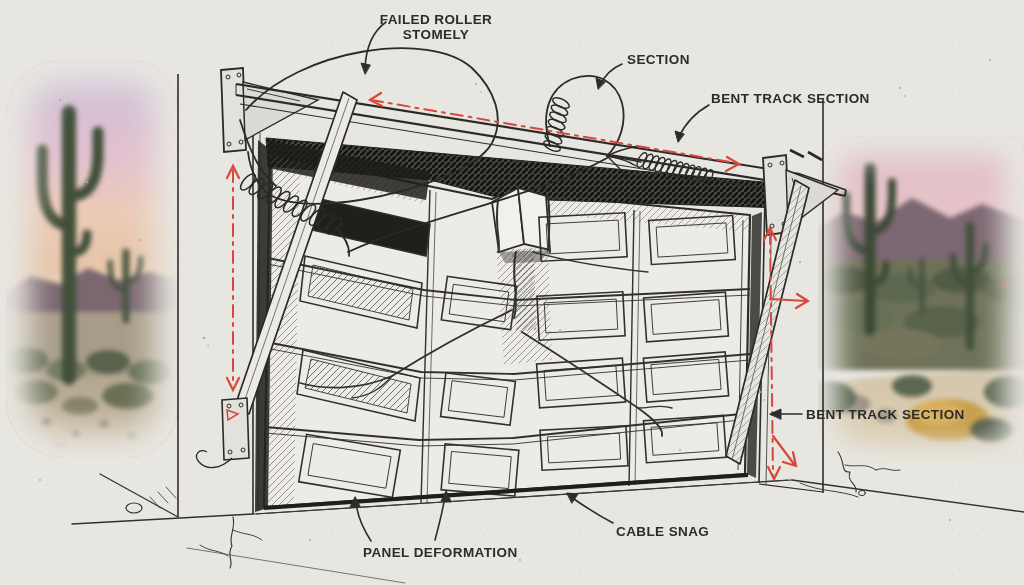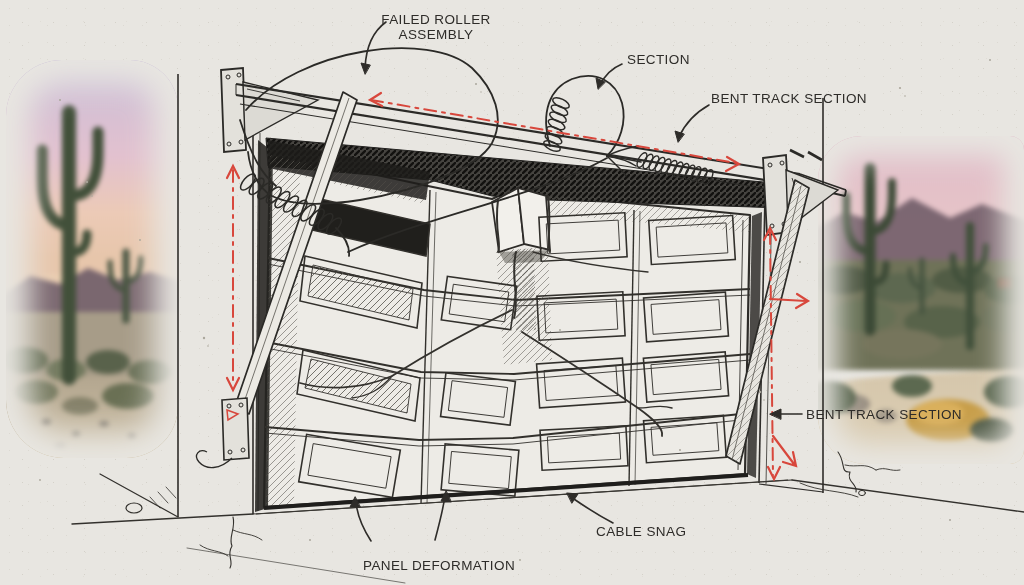--- a/index.html
+++ b/index.html
@@ -6,20 +6,21 @@
   body{font-family:"Liberation Sans",sans-serif;}
   #stage{
     position:relative;width:1024px;height:585px;overflow:hidden;
     background-color:#e8e6e1;
     background-image:
       radial-gradient(#dcd9d2 0.7px, transparent 0.9px),
       radial-gradient(#d4d1c9 0.6px, transparent 0.8px),
       radial-gradient(#e0ddd6 0.8px, transparent 1px);
     background-size:19px 17px,31px 23px,43px 37px;
     background-position:0 0,7px 11px,19px 3px;
+    font-weight:bold;
   }
   .photo{position:absolute;overflow:hidden;z-index:1;}
   .photo-content{position:absolute;inset:-6px;filter:blur(2.4px);}
   .photo-fade{position:absolute;inset:0;border-radius:inherit;pointer-events:none;}
   #photo-left{left:6px;top:60px;width:172px;height:398px;border-radius:56px 48px 52px 58px;}
   #photo-left .photo-fade{box-shadow:inset 0 0 30px 24px #e8e6e1;}
   #photo-right{left:818px;top:136px;width:206px;height:328px;border-radius:44px 14px 14px 48px;}
   #photo-right .photo-fade{box-shadow:inset 0 0 28px 20px #e8e6e1;}
   #sketch{position:absolute;left:0;top:0;z-index:2;}
   .label{
@@ -444,20 +445,20 @@
         <circle cx="520" cy="560" r="0.9"></circle>
       <circle cx="950" cy="520" r="1"></circle>
         <circle cx="60" cy="100" r="1"></circle>
       <circle cx="990" cy="60" r="1"></circle>
         <circle cx="40" cy="480" r="0.9"></circle>
     </g>
   </svg>
 
   <div class="label two-line" style="left:370px;top:12px;width:132px;">
     <span>FAILED ROLLER</span><br>
-    <span>ASSEMBLY</span>
+    <span>STOMELY</span>
   </div>
   <div class="label" style="left:627px;top:52px;">SECTION</div>
   <div class="label" style="left:711px;top:91px;">BENT TRACK SECTION</div>
   <div class="label" style="left:806px;top:407px;">BENT TRACK SECTION</div>
-  <div class="label" style="left:596px;top:524px;text-align:right;">CABLE SNAG</div>
-  <div class="label" style="left:363px;top:558px;">PANEL DEFORMATION</div>
+  <div class="label" style="left:616px;top:524px;text-align:right;">CABLE SNAG</div>
+  <div class="label" style="left:363px;top:545px;">PANEL DEFORMATION</div>
 </div>
 
 </body></html>

